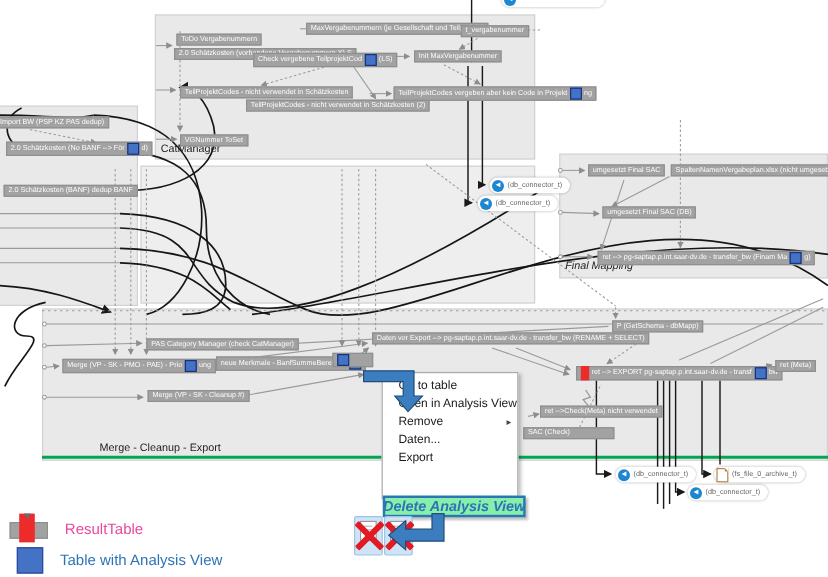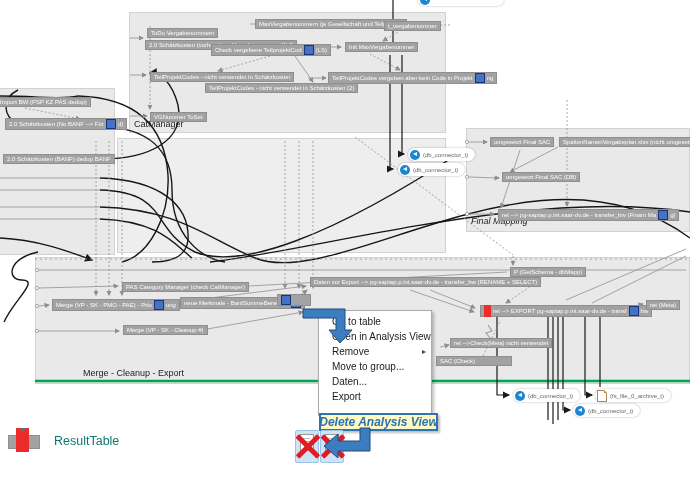--- a/index.html
+++ b/index.html
@@ -22,34 +22,34 @@
         border-bottom:2.5px solid transparent;border-right:4px solid #fff;}
   .docicon{width:8px;height:10px;background:#fff;border:1px solid #b5844d;flex:none;position:relative;}
   .docicon::after{content:"";position:absolute;right:-1px;top:-1px;border-left:3px solid #b5844d;border-top:3px solid #fff;}
   
   #ctx{position:absolute;left:318px;top:310px;width:114px;height:106px;background:#ffffff;
        border:1px solid #ababab;box-shadow:2px 2px 3px rgba(0,0,0,.25);z-index:10;padding-top:3px;box-sizing:border-box;}
   .ctx-item{height:15px;line-height:15px;padding-left:13px;font-size:10px;color:#1a1a1a;
        white-space:nowrap;position:relative;}
   .ctx-item .sub{position:absolute;right:5px;top:0;font-size:8px;color:#444;}
   
-  #delete-box{position:absolute;left:319px;top:413px;width:119px;height:18px;background:#fef9c3;
+  #delete-box{position:absolute;left:319px;top:413px;width:119px;height:18px;background:#86efac;
        border:2px solid var(--anno-blue,#2e74b5);box-shadow:2px 2px 2px rgba(0,0,0,.25);
        color:var(--anno-blue,#2e74b5);font-size:12px;font-weight:bold;font-style:italic;
        display:flex;align-items:center;justify-content:center;z-index:11;box-sizing:border-box;white-space:nowrap;}
   .xicon{position:absolute;width:22px;height:31px;background:#cfe3f6;border:1px solid #9dc3e6;
        border-radius:2px;z-index:11;}
   .xicon .pg{position:absolute;left:4px;top:3px;width:12px;height:15px;background:#fff;border:1px solid #999;}
   .xicon .pg::after{content:"";position:absolute;left:2px;top:3px;width:7px;height:1px;background:#bbb;
        box-shadow:0 3px 0 #bbb,0 6px 0 #bbb;}
   .xicon .xa,.xicon .xb{position:absolute;left:-3px;top:13px;width:30px;height:4.5px;background:#e01b24;border-radius:1px;}
   .xicon .xa{transform:rotate(45deg);} .xicon .xb{transform:rotate(-45deg);}
   
   .legend-row{position:absolute;display:flex;align-items:center;gap:14px;z-index:5;}
-  .legend-text-red{color:#0f766e;font-size:12.5px;}
+  .legend-text-red{color:#ec4899;font-size:12.5px;}
   .legend-text-blue{color:#2e74b5;font-size:12.5px;}
   .res-icon{position:relative;width:32px;height:26px;}
   .res-icon .bar{position:absolute;left:0;top:7px;width:30px;height:12px;background:#a2a2a2;border:1px solid #8f8f8f;}
   .res-icon .bm{position:absolute;left:8px;top:0;width:13px;height:24px;background:var(--result-red,#ee2b2b);}
   .res-icon .bm::after{content:"";position:absolute;left:3.5px;top:0;border-left:3px solid transparent;
        border-right:3px solid transparent;border-top:5px solid #6b6b6b;}
   .av-icon{width:20px;height:20px;background:var(--table-blue,#4472c4);border:1px solid #2a4a9c;}
   #arrow-layer{position:absolute;left:0;top:0;z-index:12;pointer-events:none;}
 </style>
 </head>
@@ -291,21 +291,20 @@
     </div>
   <div class="pill" style="left:595px;top:389px;">
       <span class="docicon"></span>
       <span>(fs_file_0_archive_t)</span>
     </div>
 
   <div id="ctx">
     <div class="ctx-item"><span>Go to table</span></div>
     <div class="ctx-item"><span>Open in Analysis View</span></div>
     <div class="ctx-item"><span>Remove</span><span class="sub">▸</span></div>
-    <div class="ctx-item"><span>Move to group...</span></div>
     <div class="ctx-item"><span>Daten...</span></div>
     <div class="ctx-item"><span>Export</span></div>
   </div>
 
   <div id="delete-box">Delete Analysis View</div>
 
   <div class="xicon" style="left:295px;top:430px;">
       <span class="pg"></span>
       <span class="xa"></span>
       <span class="xb"></span>
@@ -321,14 +320,18 @@
     <polygon points="360,428 370,428 370,451 338,451 338,458 324,446 338,434 338,441 360,441" fill="#3c7dc0" stroke="#1f4e79" stroke-width="1"></polygon>
   </svg>
 
   <div class="legend-row" style="left:8px;top:428px;">
     <span class="res-icon">
         <span class="bar"></span>
         <span class="bm"></span>
       </span>
     <span class="legend-text-red">ResultTable</span>
   </div>
+  <div class="legend-row" style="left:14px;top:456px;">
+    <span class="av-icon"></span>
+    <span class="legend-text-blue">Table with Analysis View</span>
+  </div>
 
 </div>
 
 </body></html>

